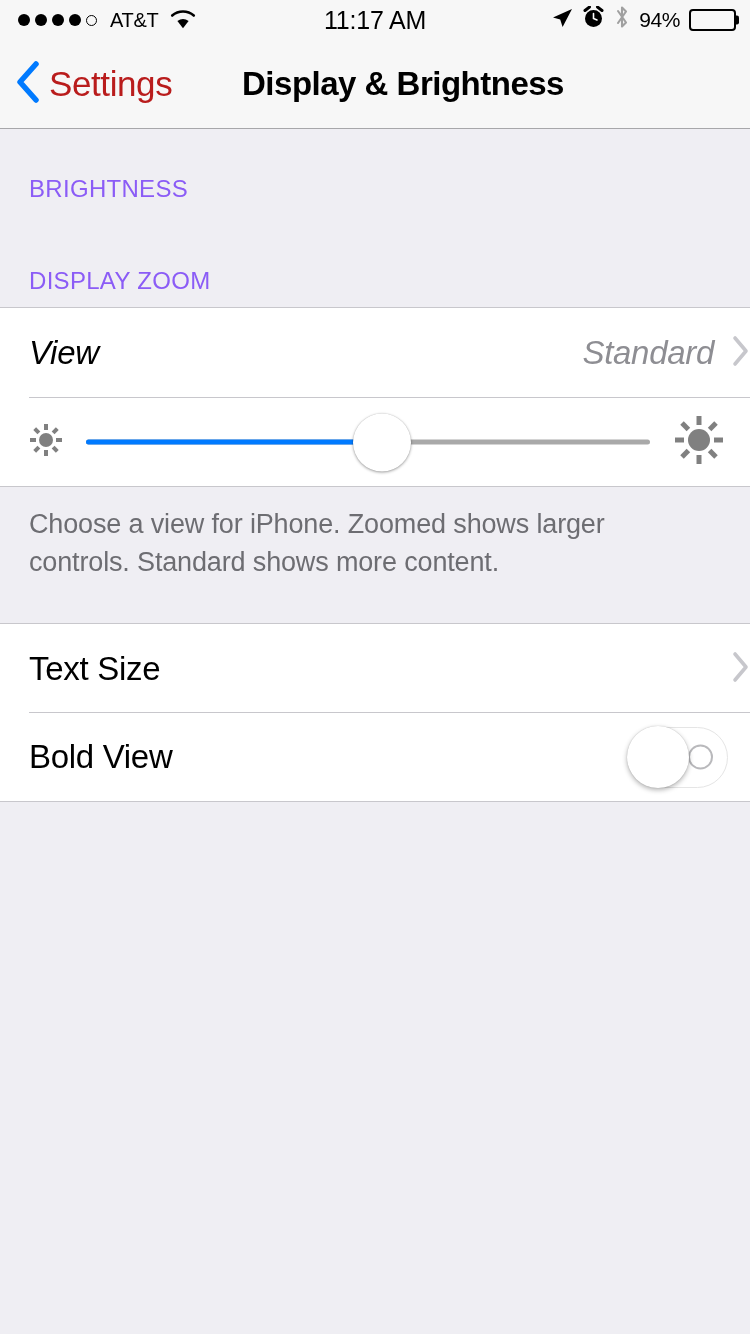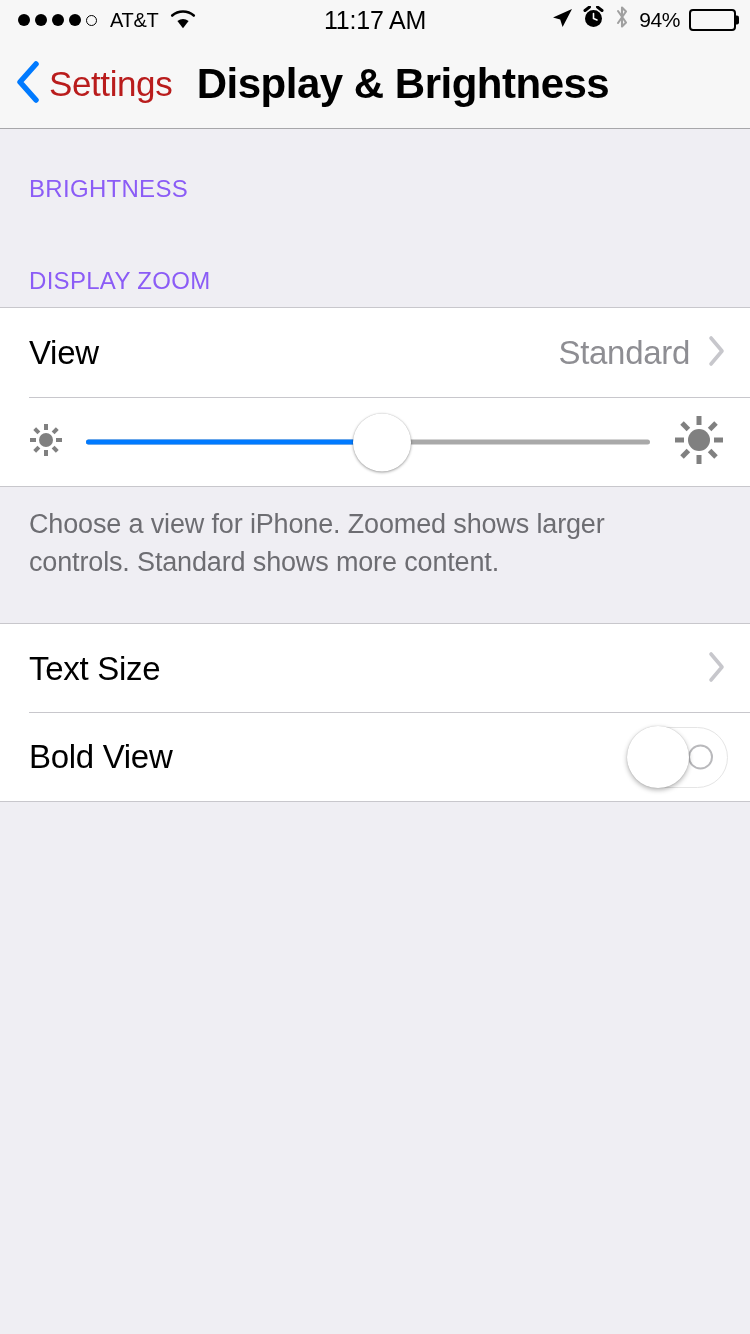--- a/index.html
+++ b/index.html
@@ -118,21 +118,21 @@
   }
   .nav-back-label {
     color: #b91c1c;
     font-size: 35px;
     letter-spacing: -0.4px;
   }
   .nav-title {
     position: absolute;
     left: 0; right: 0;
     text-align: center;
-    font-size: 42px;
+    font-size: 33px;
     font-weight: bold;
     color: #000;
     letter-spacing: -0.5px;
     padding-left: 56px;
   }
 
   
   .content { position: relative; }
 
   .section-header {
@@ -171,31 +171,30 @@
   .row-label {
     font-size: 33px;
     color: #000;
     letter-spacing: -0.3px;
   }
   .row-right {
     margin-left: auto;
     display: flex;
     align-items: center;
     gap: 18px;
-    padding-right: 24px;
   }
   .row-value {
     font-size: 33px;
     color: #8e8e93;
     letter-spacing: -0.3px;
   }
   .chevron { display: block; }
 
   
-  .row-view { height: 90px; }
+  .row-view { height: 90px; font-style: italic; }
 
   
   .row-slider {
     height: 88px;
     padding-left: 0;
     align-items: center;
     justify-content: center;
   }
   .slider-wrap {
     position: relative;

